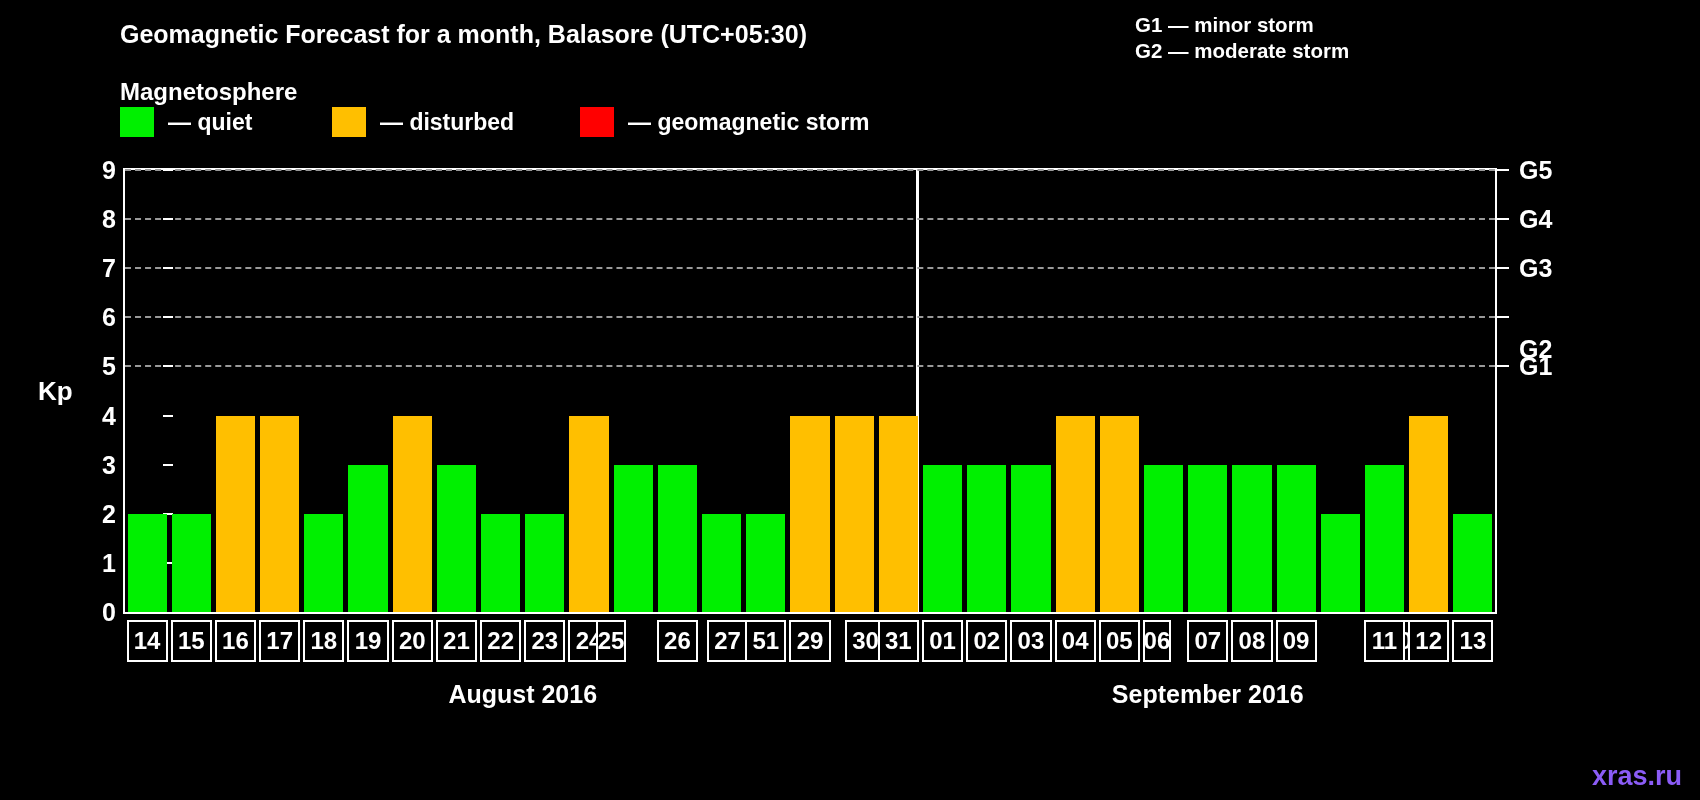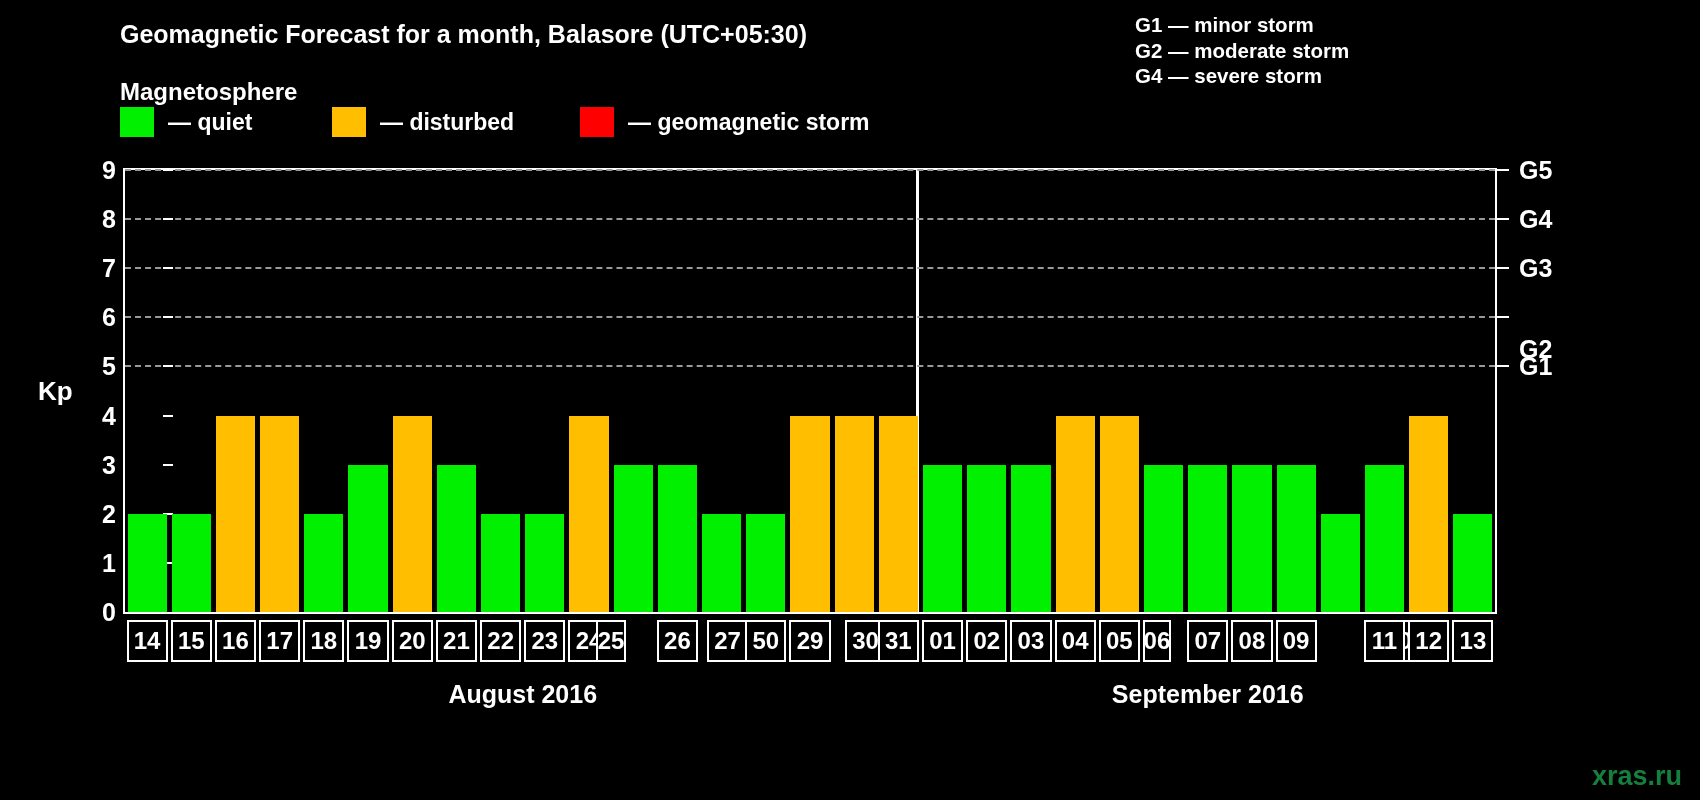--- a/index.html
+++ b/index.html
@@ -178,21 +178,21 @@
     text-align: center;
   }
 
   
   #watermark {
     position: absolute;
     right: 18px;
     bottom: 8px;
     font-size: 27px;
     font-weight: bold;
-    color: #15803d;
+    color: #8b5cf6;
   }
 </style>
 </head>
 <body>
 
 <div id="chart-title">Geomagnetic Forecast for a month, Balasore (UTC+05:30)</div>
 <div id="legend-heading">Magnetosphere</div>
 
 <div id="magnetosphere-legend">
     <div class="legend-entry" style="position: absolute; left: 0px;">
@@ -205,21 +205,20 @@
     </div>
     <div class="legend-entry" style="position: absolute; left: 460px;">
       <span class="legend-swatch" style="background: rgb(255, 0, 0);"></span>
       <span class="legend-text">— geomagnetic storm</span>
     </div>
   </div>
 
 <div id="g-scale-legend">
     <div class="g-scale-row">G1 — minor storm</div>
     <div class="g-scale-row">G2 — moderate storm</div>
-    <div class="g-scale-row">G4 — severe storm</div>
   </div>
 
 <div id="plot-frame">
   <div id="month-divider" style="left: 791.484px;"></div>
 <div class="gridline" style="top: 195.444px;"></div>
     <div class="gridline" style="top: 146.333px;"></div>
     <div class="gridline" style="top: 97.2222px;"></div>
     <div class="gridline" style="top: 48.1111px;"></div>
     <div class="gridline" style="top: -1px;"></div>
   </div>
@@ -301,21 +300,21 @@
     <div class="date-cell" style="left: 178.274px; width: 41.1935px;">18</div>
     <div class="date-cell" style="left: 222.468px; width: 41.1935px;">19</div>
     <div class="date-cell" style="left: 266.661px; width: 41.1935px;">20</div>
     <div class="date-cell" style="left: 310.855px; width: 41.1935px;">21</div>
     <div class="date-cell" style="left: 355.048px; width: 41.1935px;">22</div>
     <div class="date-cell" style="left: 399.242px; width: 41.1935px;">23</div>
     <div class="date-cell" style="left: 443.435px; width: 41.1935px;">24</div>
     <div class="date-cell" style="left: 471px; width: 30px;">25</div>
     <div class="date-cell" style="left: 531.823px; width: 41.1935px;">26</div>
     <div class="date-cell" style="left: 582px; width: 41.1935px;">27</div>
-    <div class="date-cell" style="left: 620.21px; width: 41.1935px;">50</div>
+    <div class="date-cell" style="left: 620.21px; width: 41.1935px;">51</div>
     <div class="date-cell" style="left: 664.403px; width: 41.1935px;">29</div>
     <div class="date-cell" style="left: 720px; width: 41.1935px;">30</div>
     <div class="date-cell" style="left: 752.79px; width: 41.1935px;">31</div>
     <div class="date-cell" style="left: 796.984px; width: 41.1935px;">01</div>
     <div class="date-cell" style="left: 841.177px; width: 41.1935px;">02</div>
     <div class="date-cell" style="left: 885.371px; width: 41.1935px;">03</div>
     <div class="date-cell" style="left: 929.565px; width: 41.1935px;">04</div>
     <div class="date-cell" style="left: 973.758px; width: 41.1935px;">05</div>
     <div class="date-cell" style="left: 1017.95px; width: 28px;">06</div>
     <div class="date-cell" style="left: 1062.15px; width: 41.1935px;">07</div>

